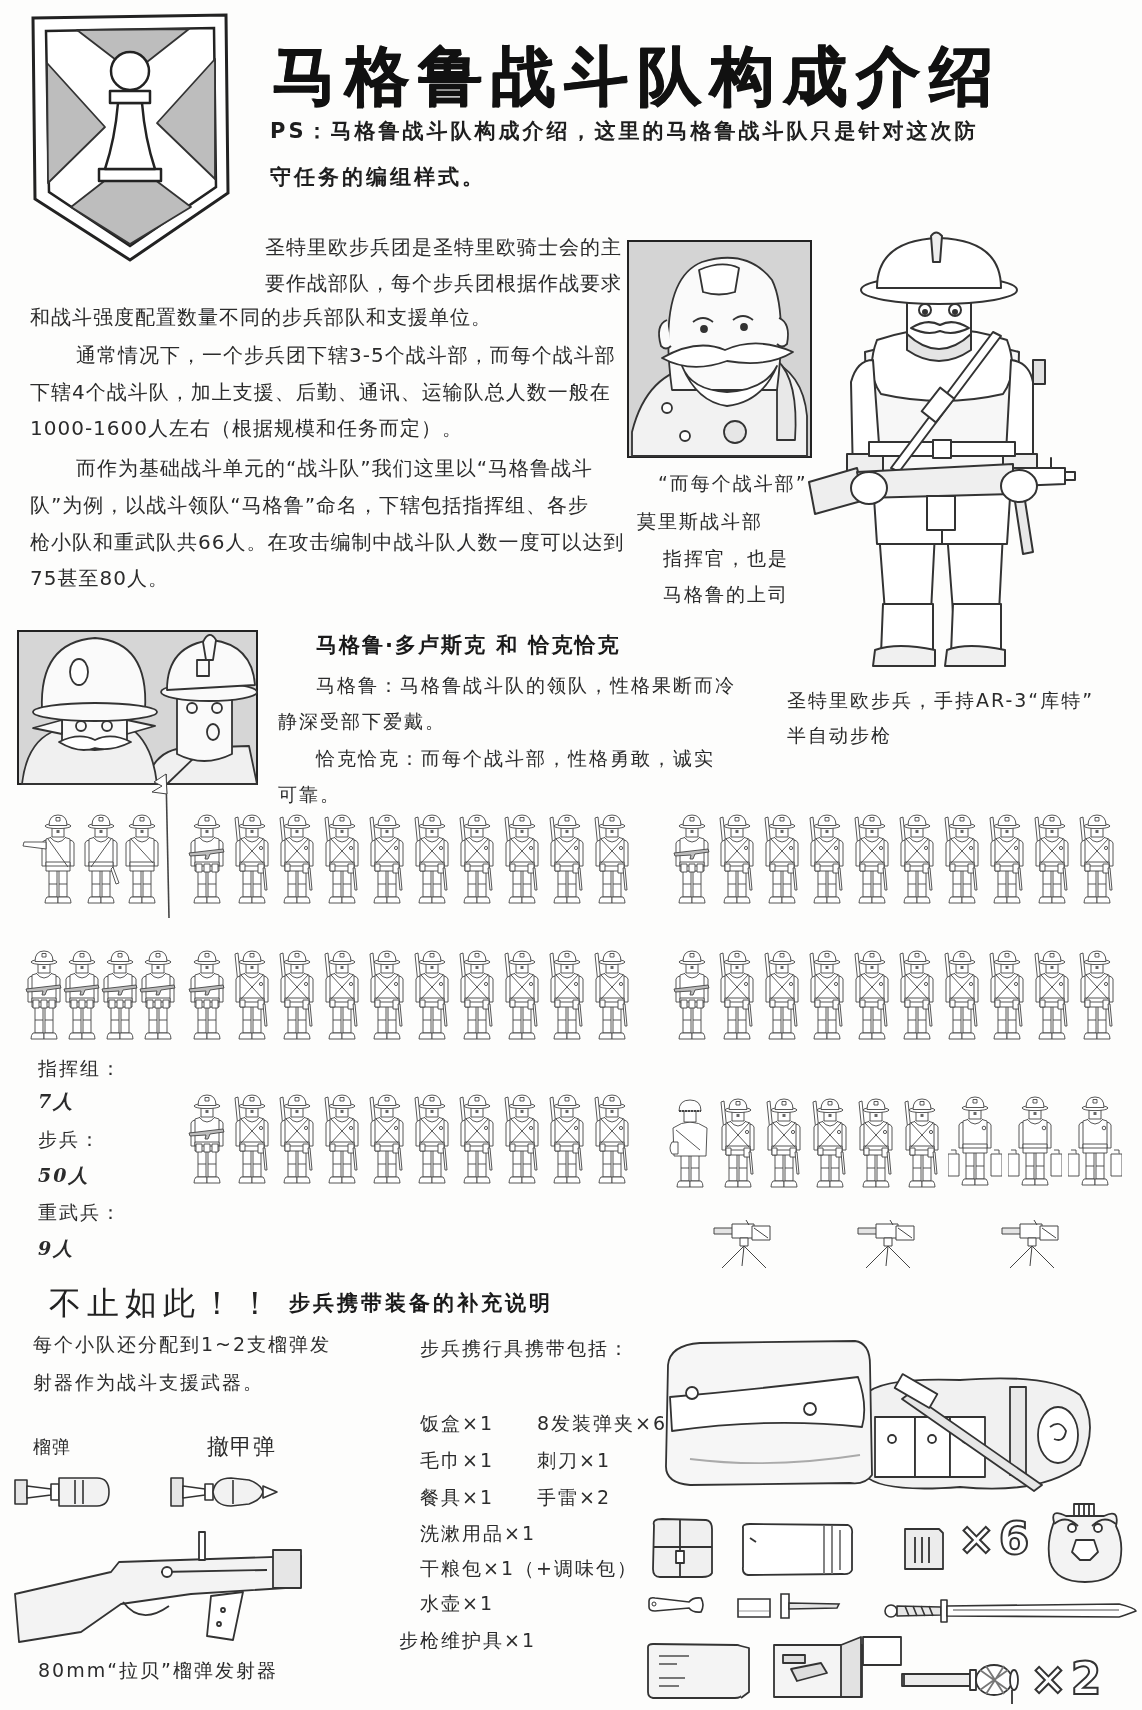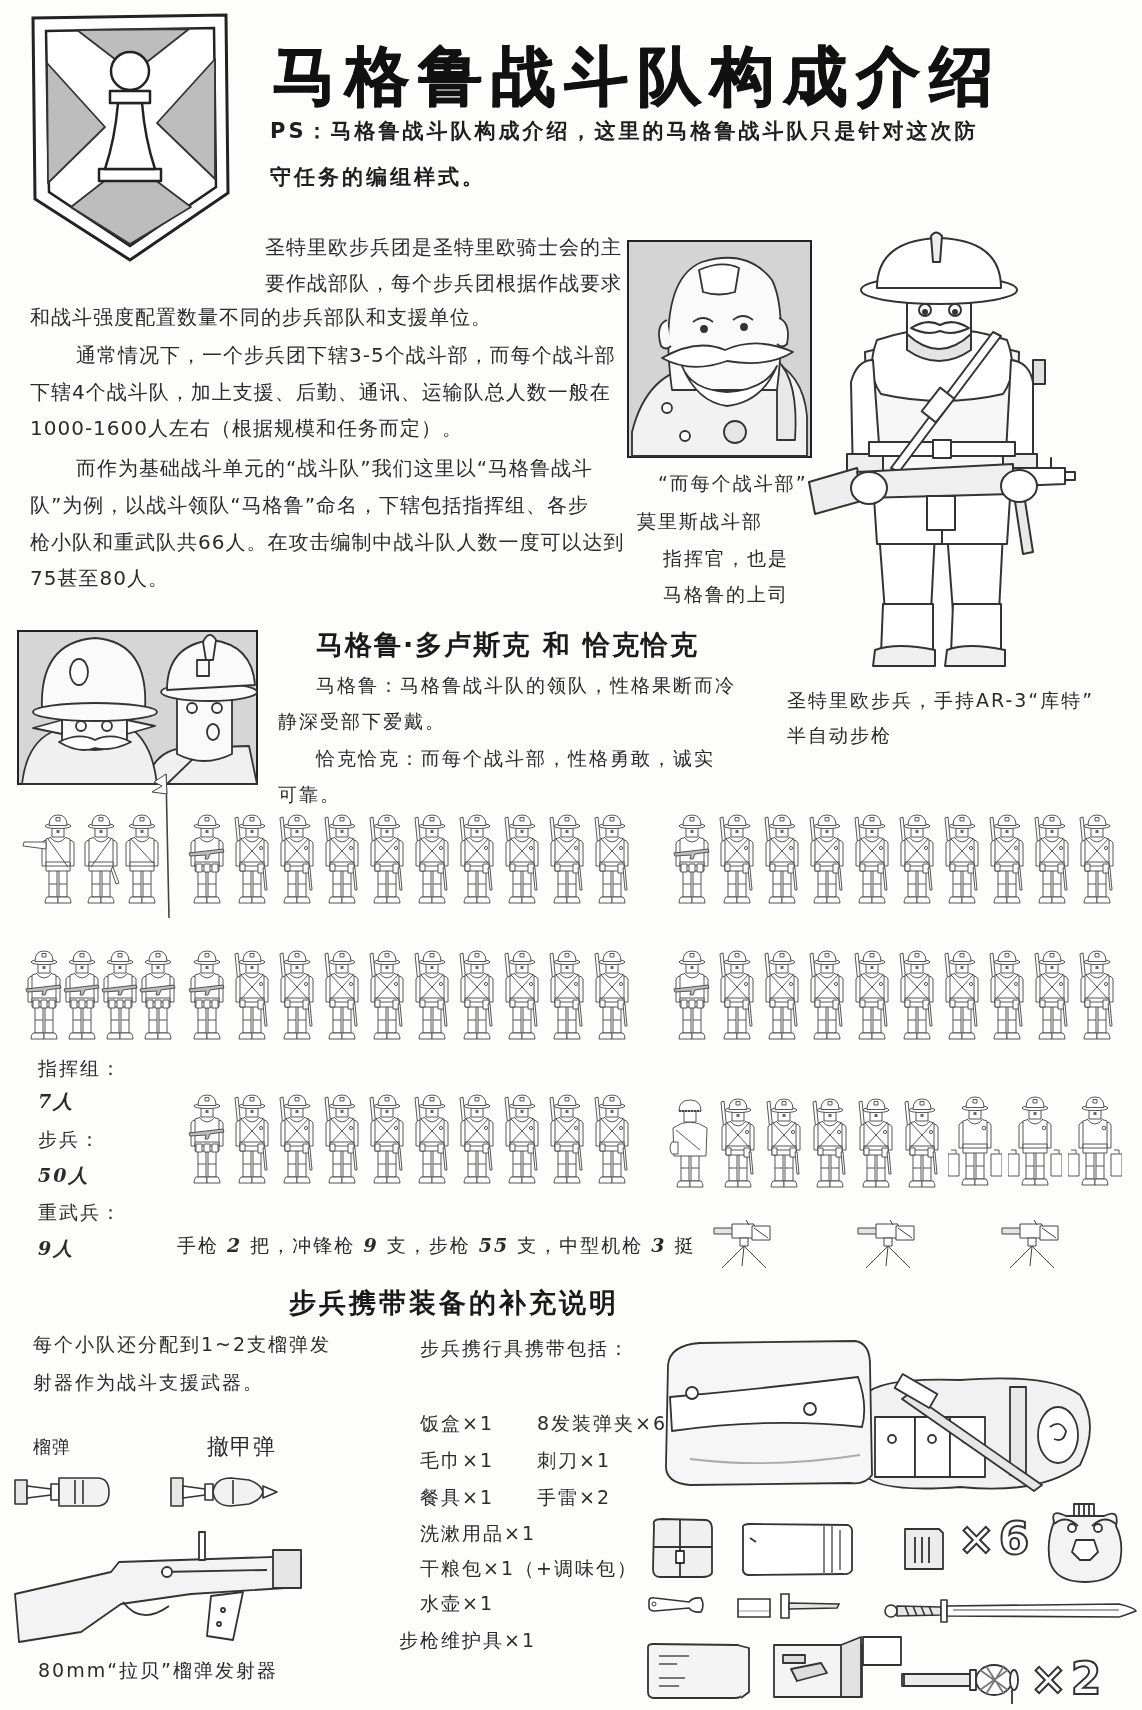--- a/index.html
+++ b/index.html
@@ -10,21 +10,21 @@
   }
   .abs { position: absolute; }
   .t { position: absolute; white-space: nowrap; font-size: 20px; line-height: 26px; letter-spacing: 1px; color: #2b2b2b; }
   .cap { font-size: 19px; letter-spacing: 2px; }
   .title {
     position: absolute; left: 272px; top: 40px; white-space: nowrap;
     font-size: 64px; line-height: 72px; font-weight: bold; letter-spacing: 9px; color: #111;
     text-shadow: 1px 0 0 #111, 0 1px 0 #111;
   }
   .ps { font-size: 21px; font-weight: bold; letter-spacing: 3px; color: #1e1e1e; }
-  .h2 { font-size: 27px; font-weight: bold; letter-spacing: 2px; color: #1a1a1a; }
+  .h2 { font-size: 21px; font-weight: bold; letter-spacing: 2px; color: #1a1a1a; }
   .num { font-weight: bold; font-style: italic; font-family: "DejaVu Serif", "Liberation Serif", serif; }
   .exclaim { font-size: 32px; line-height: 38px; letter-spacing: 6px; font-weight: normal; color: #222; }
   .mult { font-size: 44px; line-height: 48px; font-weight: bold; color: #fff;
           -webkit-text-stroke: 2px #333; letter-spacing: 4px; }
   .formation { position: absolute; display: flex; align-items: flex-end; }
   .formation svg { display: block; overflow: visible; }
   .cmd2 svg + svg { margin-left: -2px; }
   .gap5 { gap: 5px; }
   .gap6 { gap: 6px; }
   .mgs { gap: 79px; align-items: flex-start; }
@@ -529,32 +529,22 @@
 
   <div>
     <div class="t cap" style="left:38px;top:1055px">指挥组：</div>
     <div class="t cap num" style="left:38px;top:1088px">7人</div>
     <div class="t cap" style="left:38px;top:1126px">步兵：</div>
     <div class="t cap num" style="left:38px;top:1162px">50人</div>
     <div class="t cap" style="left:38px;top:1199px">重武兵：</div>
     <div class="t cap num" style="left:38px;top:1235px">9人</div>
   </div>
 
-  <div class="t cap" style="left:177px;top:1232px">
-    <span>手枪</span>
-    <span class="num">2</span>
-    <span>把，</span><span>冲锋枪</span>
-    <span class="num">9</span>
-    <span>支，</span><span>步枪</span>
-    <span class="num">55</span>
-    <span>支，</span><span>中型机枪</span>
-    <span class="num">3</span>
-    <span>挺</span>
-  </div>
-
+
+  <div class="t exclaim" style="left:49px;top:1284px">不止如此！！</div>
   <div class="t h2" style="left:289px;top:1290px;letter-spacing:3px">步兵携带装备的补充说明</div>
 
   <div class="t cap" style="left:33px;top:1331px">每个小队还分配到1~2支榴弹发</div>
   <div class="t cap" style="left:33px;top:1369px">射器作为战斗支援武器。</div>
 
   <div class="t" style="left:33px;top:1434px;font-size:18px">榴弹</div>
   <div class="t" style="left:207px;top:1434px;font-size:22px">撤甲弹</div>
 
   <svg class="abs" style="left:13px;top:1472px" width="98" height="40" viewBox="0 0 98 40">
     <g fill="#fff" stroke="#333" stroke-width="1.6" stroke-linejoin="round">

